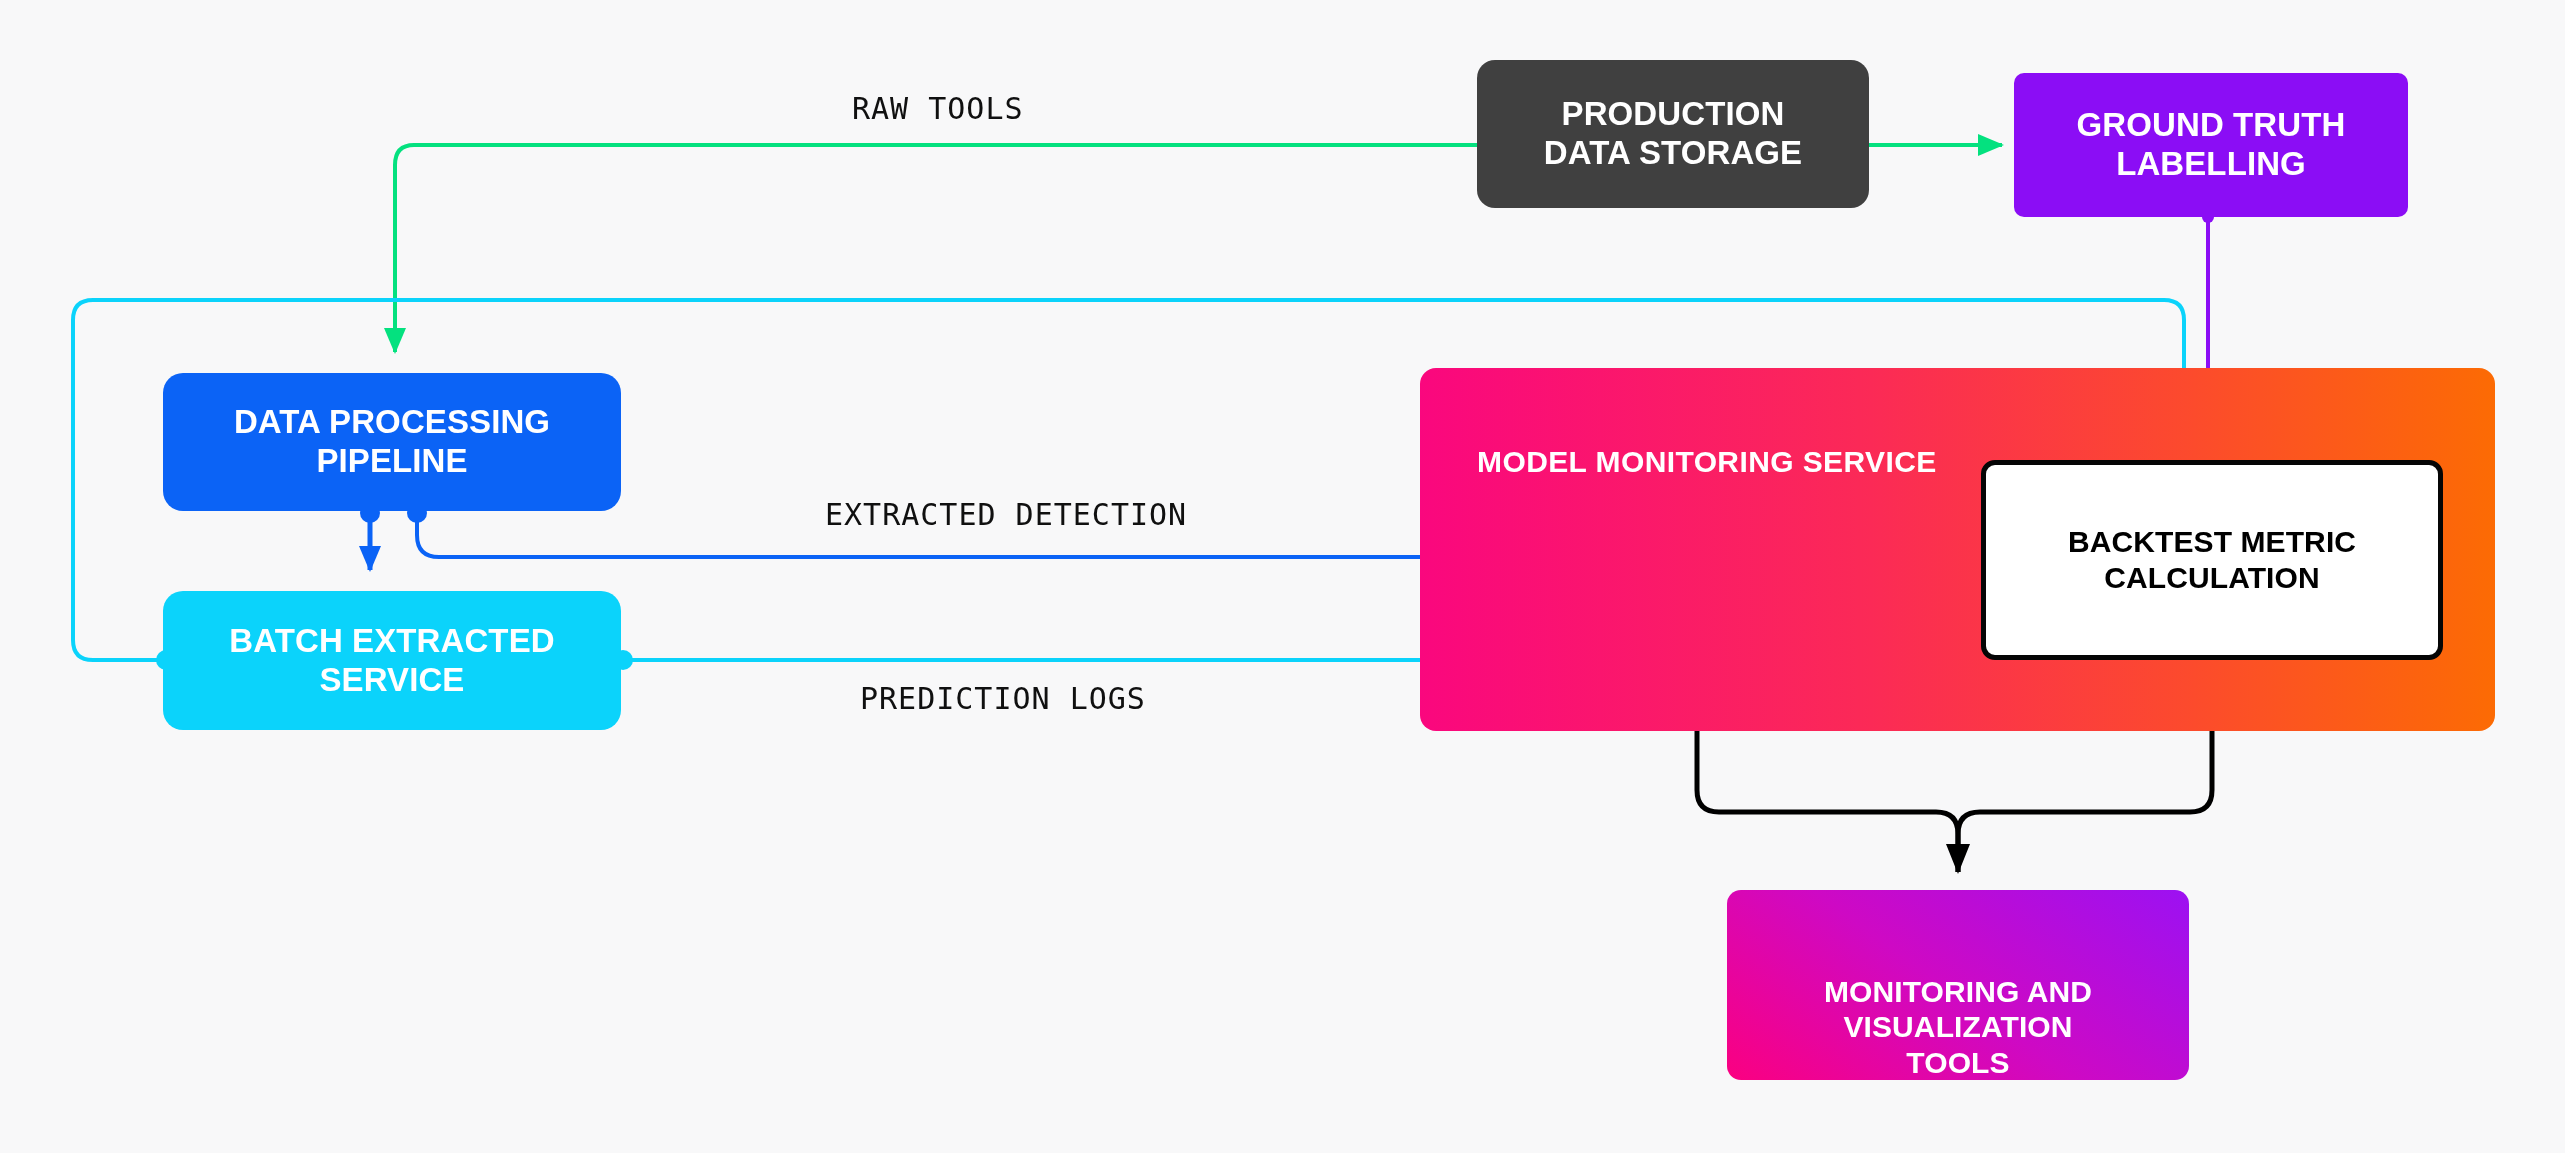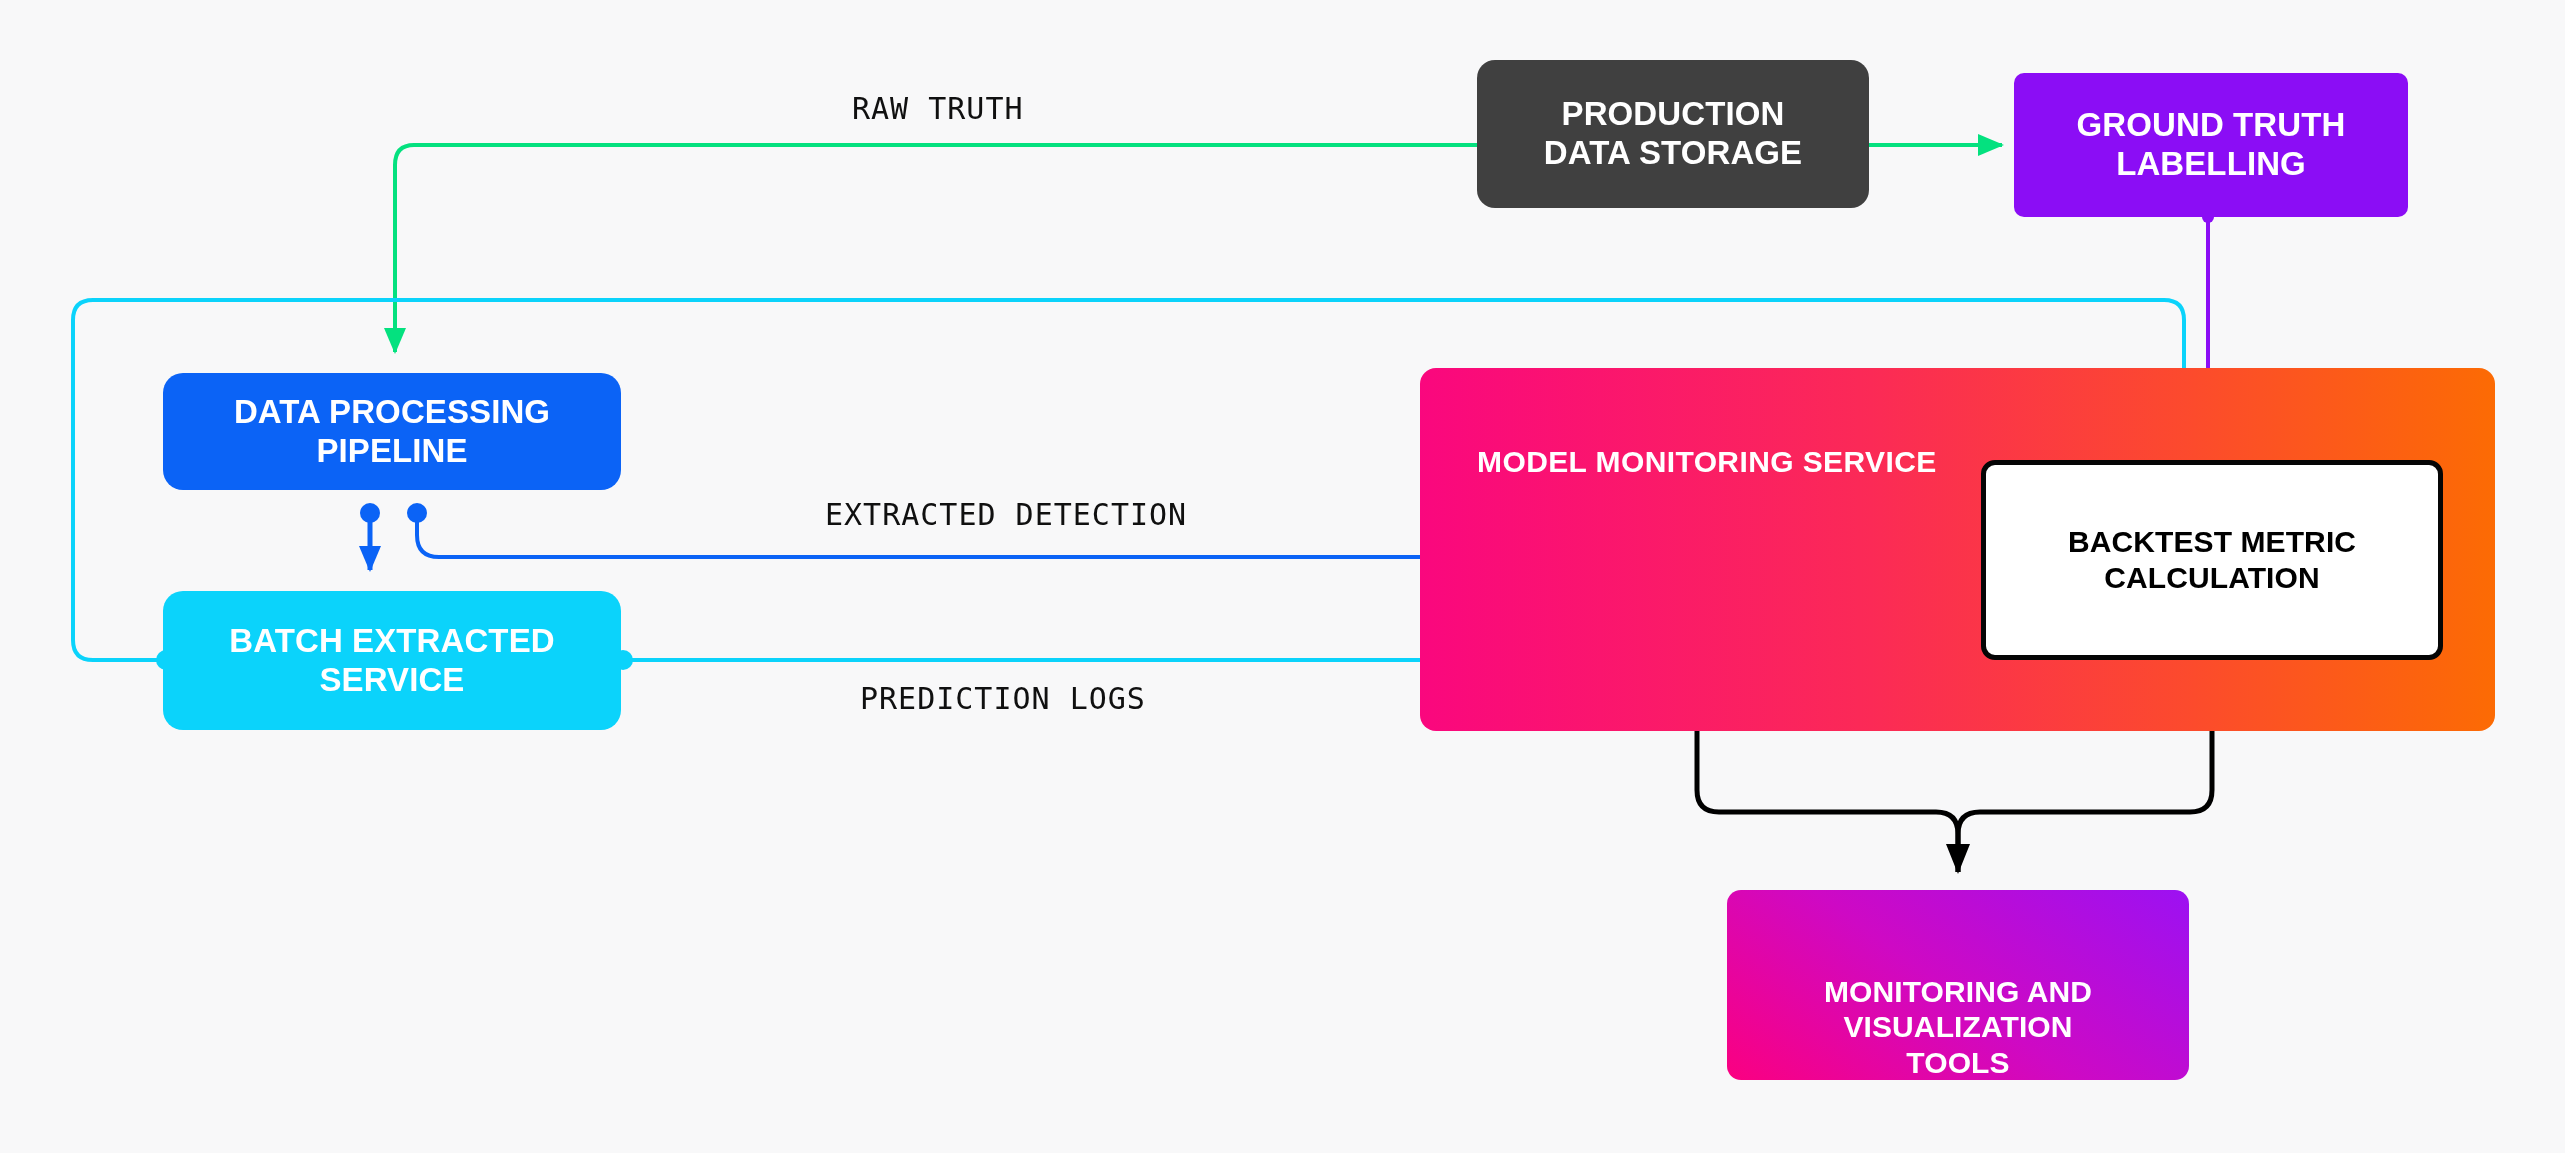--- a/index.html
+++ b/index.html
@@ -54,21 +54,21 @@
     border-radius: 18px;
     font-size: 33px;
   }
   #node-ground-truth-labelling {
     left: 2014px; top: 73px; width: 394px; height: 144px;
     background: #8B0DF5;
     border-radius: 10px;
     font-size: 33px;
   }
   #node-data-processing-pipeline {
-    left: 163px; top: 373px; width: 458px; height: 117px;
+    left: 163px; top: 373px; width: 458px; height: 138px;
     background: #0B63F6;
     border-radius: 20px;
     font-size: 33px;
   }
   #node-batch-prediction-service {
     left: 163px; top: 591px; width: 458px; height: 139px;
     background: #0BD3FB;
     border-radius: 20px;
     font-size: 33px;
   }
@@ -231,19 +231,19 @@
 CALCULATION</span>
     </div>
   </div>
 
   <div class="node" id="node-monitoring-visualization-tools">
     <span class="node-label">MONITORING AND
 VISUALIZATION
 TOOLS</span>
   </div>
 
-  <div class="edge-label" id="label-raw-data">RAW TRUTH</div>
+  <div class="edge-label" id="label-raw-data">RAW TOOLS</div>
 
   <div class="edge-label" id="label-extracted-features">EXTRACTED DETECTION</div>
 
   <div class="edge-label" id="label-prediction-logs">PREDICTION LOGS</div>
 
 </div>
 
 </body></html>

